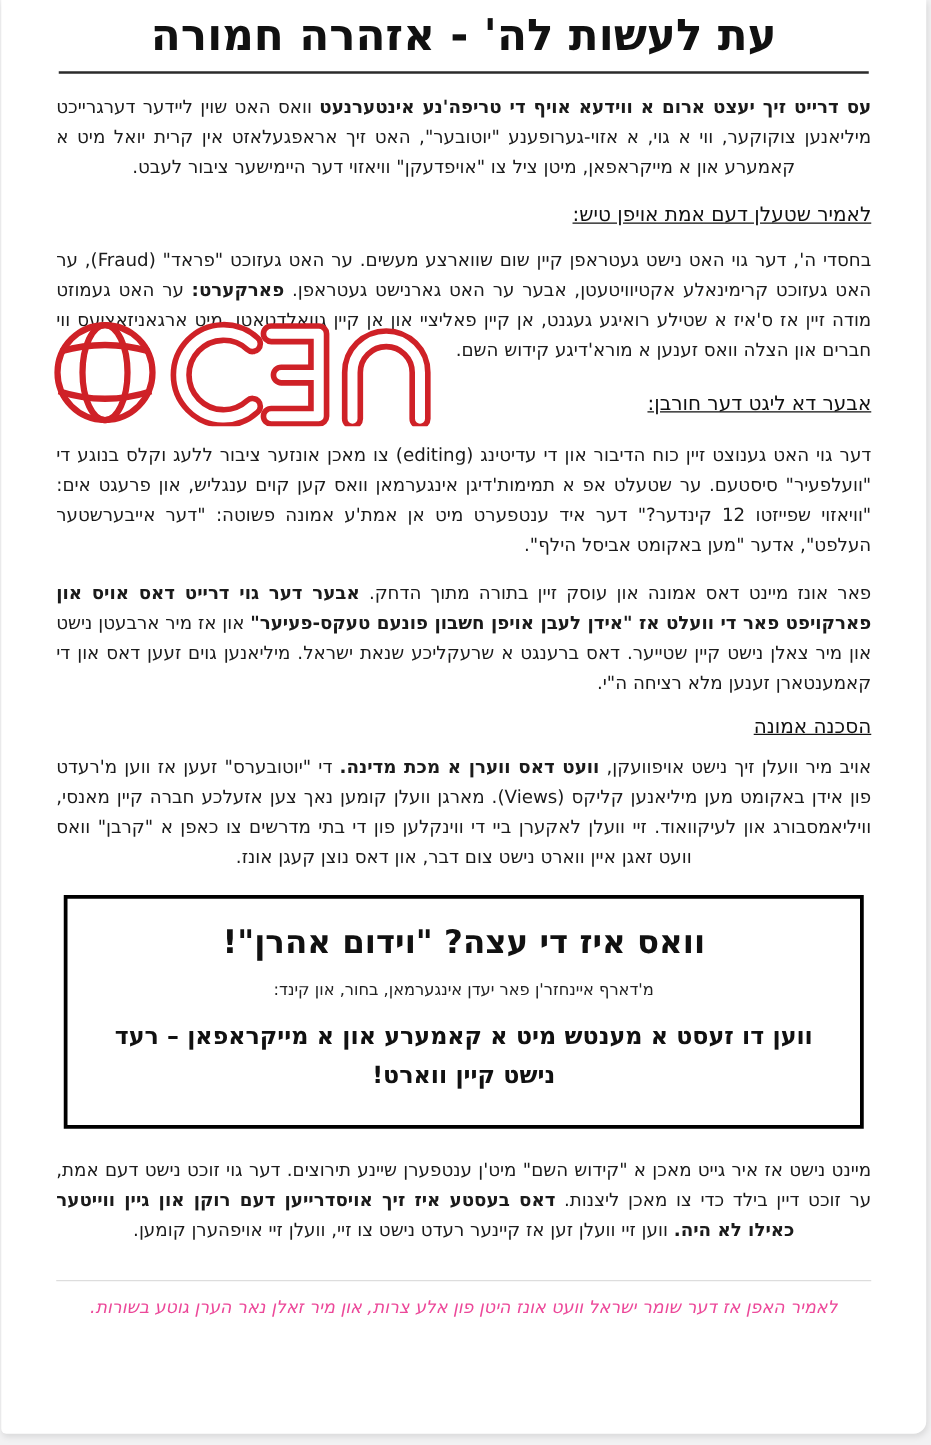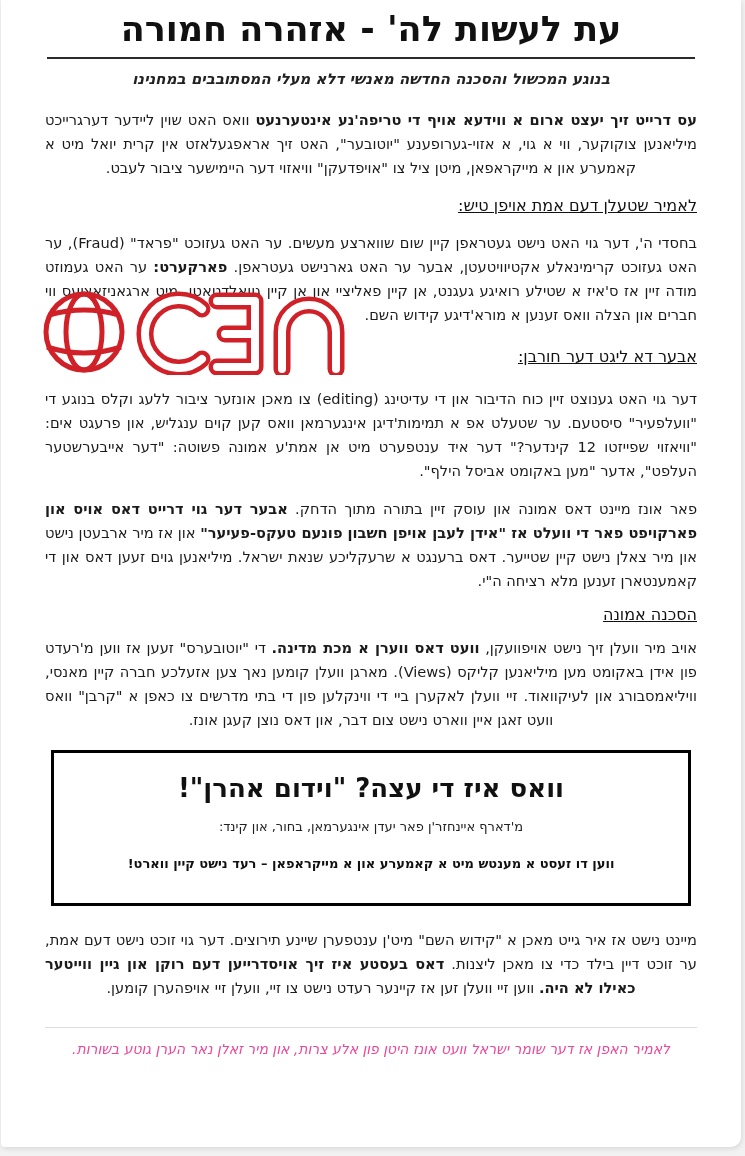--- a/index.html
+++ b/index.html
@@ -43,21 +43,21 @@
     color:#222;
   }
   .para{
     font-size:14.6px;
     line-height:24px;
     text-align:justify;
     text-align-last:right;
     margin:0;
   }
   .para.center-last{text-align-last:center;}
-  .p1{margin-top:20px;}
+  .p1{margin-top:15px;}
   .p2{margin-top:16px;}
   .p3{margin-top:14px;}
   .p4{margin-top:14px;}
   .p5{margin-top:12px;}
   .p6{margin-top:22px;}
   .sec-h{
     margin-top:16px;
     font-size:16px;
     font-weight:normal;
     text-decoration:underline;
@@ -90,21 +90,21 @@
     font-weight:bold;
     color:#111;
   }
   .warn-intro{
     margin-top:16px;
     font-size:13px;
     color:#222;
   }
   .warn-main{
     margin-top:14px;
-    font-size:13px;
+    font-size:19px;
     font-weight:bold;
     line-height:31px;
     color:#111;
   }
   .footer-rule{
     border:none;
     border-top:1px solid #ddd;
     margin:27px 0 0 0;
   }
   .footer{
@@ -116,21 +116,20 @@
   }
   b{font-weight:bold;}
 </style>
 </head>
 <body>
 
 <div class="page">
 
   <div class="title">עת לעשות לה' - אזהרה חמורה</div>
   <hr class="title-rule">
-  <div class="subtitle">בנוגע המכשול והסכנה החדשה מאנשי דלא מעלי המסתובבים במחנינו</div>
 
   <p class="para p1 center-last"><b>עס דרייט זיך יעצט ארום א ווידעא אויף די טריפה'נע אינטערנעט</b><span> וואס האט שוין ליידער דערגרייכט מיליאנען צוקוקער, ווי א גוי, א אזוי-גערופענע "יוטובער", האט זיך אראפגעלאזט אין קרית יואל מיט א קאמערע און א מייקראפאן, מיטן ציל צו "אויפדעקן" וויאזוי דער היימישער ציבור לעבט.</span></p>
 
   <div class="sec-h">לאמיר שטעלן דעם אמת אויפן טיש:</div>
 
   <p class="para p2"><span>בחסדי ה', דער גוי האט נישט געטראפן קיין שום שווארצע מעשים. ער האט געזוכט "פראד" (Fraud), ער האט געזוכט קרימינאלע אקטיוויטעטן, אבער ער האט גארנישט געטראפן. </span><b>פארקערט:</b><span> ער האט געמוזט מודה זיין אז ס'איז א שטילע רואיגע געגנט, אן קיין פאליציי און אן קיין גוואלדטאטן, מיט ארגאניזאציעס ווי חברים און הצלה וואס זענען א מורא'דיגע קידוש השם.</span></p>
 
   <div class="logo-band">
     <svg class="watermark" viewBox="0 0 335 90" xmlns="http://www.w3.org/2000/svg" aria-hidden="true">
       <g class="logo-stroke" fill="none" stroke-width="5" stroke="#cf2127">

